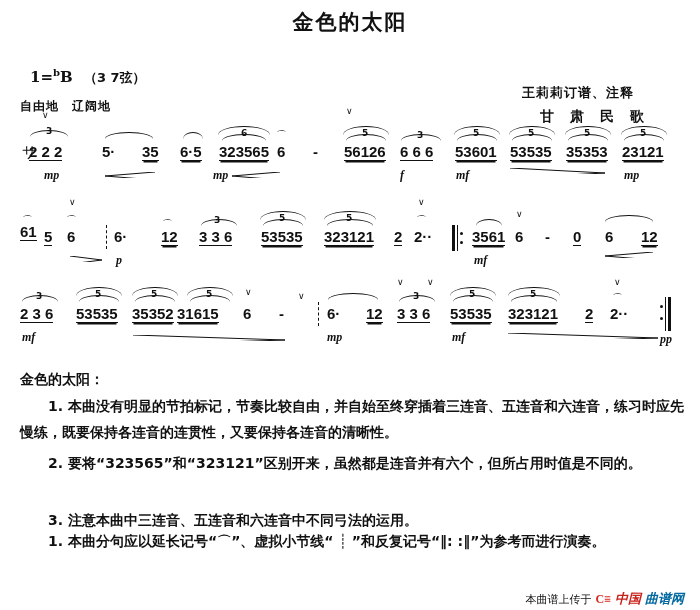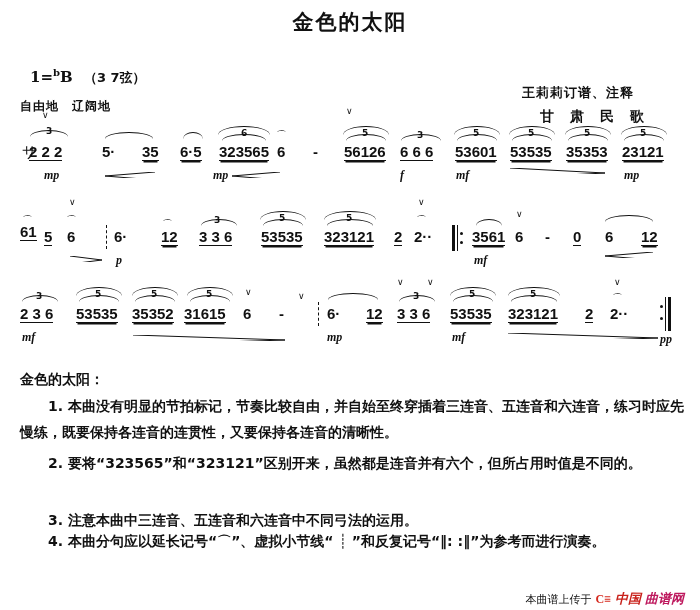--- a/index.html
+++ b/index.html
@@ -26,21 +26,21 @@
   .vbar { position:absolute; border-left:1.5px dashed #111; }
   .repeat { position:absolute; }
   .repeat .thick { position:absolute; width:3px; background:#111; }
   .repeat .thin { position:absolute; width:1.2px; background:#111; }
   .fermata { position:absolute; font-size:11px; }
   .notes-head { left:20px; top:371px; font-size:14px; font-weight:bold; }
   .para { position:absolute; left:20px; width:665px; font-size:14px; font-weight:bold; line-height:26px; text-indent:2em; }
   .footer { right:16px; top:590px; font-size:11px; display:flex; align-items:center; gap:4px; }
   .brand-logo { color:#d62a1f; font-weight:bold; font-size:12px; }
   .brand-a { color:#c8201a; font-weight:bold; font-style:italic; font-size:13px; }
-  .brand-b { color:#be185d; font-weight:bold; font-style:italic; font-size:13px; }
+  .brand-b { color:#0369a1; font-weight:bold; font-style:italic; font-size:13px; }
 </style>
 </head>
 <body>
 
 <div class="abs title">金色的太阳</div>
 
 <div class="abs key">
   <span>1=</span><sup>b</sup><span>B</span>
   <span style="font-family:'DejaVu Sans',sans-serif;font-size:13px;margin-left:6px;">（3  7弦）</span>
 </div>
@@ -180,21 +180,21 @@
   <div class="note u2" style="left:76px;top:30px">53535</div>
 
   <div class="tup" style="left:135px;top:20px;width:40px"></div>
   <div class="tup2" style="left:132px;top:12px;width:46px"></div>
   <div class="tupn" style="left:151px;top:14px">5</div>
   <div class="note u2" style="left:132px;top:30px">35352</div>
 
   <div class="tup" style="left:190px;top:20px;width:40px"></div>
   <div class="tup2" style="left:187px;top:12px;width:46px"></div>
   <div class="tupn" style="left:206px;top:14px">5</div>
-  <div class="note u2" style="left:184px;top:30px">31615</div>
+  <div class="note u2" style="left:177px;top:30px">31615</div>
 
   <div class="breath" style="left:245px;top:12px">∨</div>
   <div class="note" style="left:243px;top:30px">6</div>
   <div class="note" style="left:279px;top:30px">-</div>
   <div class="breath" style="left:298px;top:16px">∨</div>
   <svg class="hairpin" style="left:133px;top:60px" width="152" height="10">
       <path d="M0 0 L152 5 M0 10 L152 5" stroke="#111" stroke-width="1"></path>
     </svg>
 
   <div class="vbar" style="left:318px;top:27px;height:24px"></div>
@@ -234,20 +234,20 @@
     <div class="thin" style="left:5px;top:0;height:34px"></div>
     <div class="thick" style="left:8px;top:0;height:34px"></div>
   </div>
   <div class="dyn" style="left:660px;top:57px">pp</div>
 </div>
 
 <div class="abs notes-head">金色的太阳：</div>
 <div class="para" style="top:393px">1. 本曲没有明显的节拍标记，节奏比较自由，并自始至终穿插着三连音、五连音和六连音，练习时应先慢练，既要保持各连音的连贯性，又要保持各连音的清晰性。</div>
 <div class="para" style="top:450px">2. 要将“323565”和“323121”区别开来，虽然都是连音并有六个，但所占用时值是不同的。</div>
 <div class="para" style="top:507px">3. 注意本曲中三连音、五连音和六连音中不同弓法的运用。</div>
-<div class="para" style="top:528px">4. 本曲分句应以延长记号“⌒”、虚拟小节线“ ┊ ”和反复记号“‖:  :‖”为参考而进行演奏。</div>
+<div class="para" style="top:528px">1. 本曲分句应以延长记号“⌒”、虚拟小节线“ ┊ ”和反复记号“‖:  :‖”为参考而进行演奏。</div>
 
 <div class="abs footer">
   <span>本曲谱上传于</span>
   <span class="brand-logo">C≡</span>
   <span class="brand-a">中国</span>
     <span class="brand-b">曲谱网</span>
 </div>
 
 </body></html>

